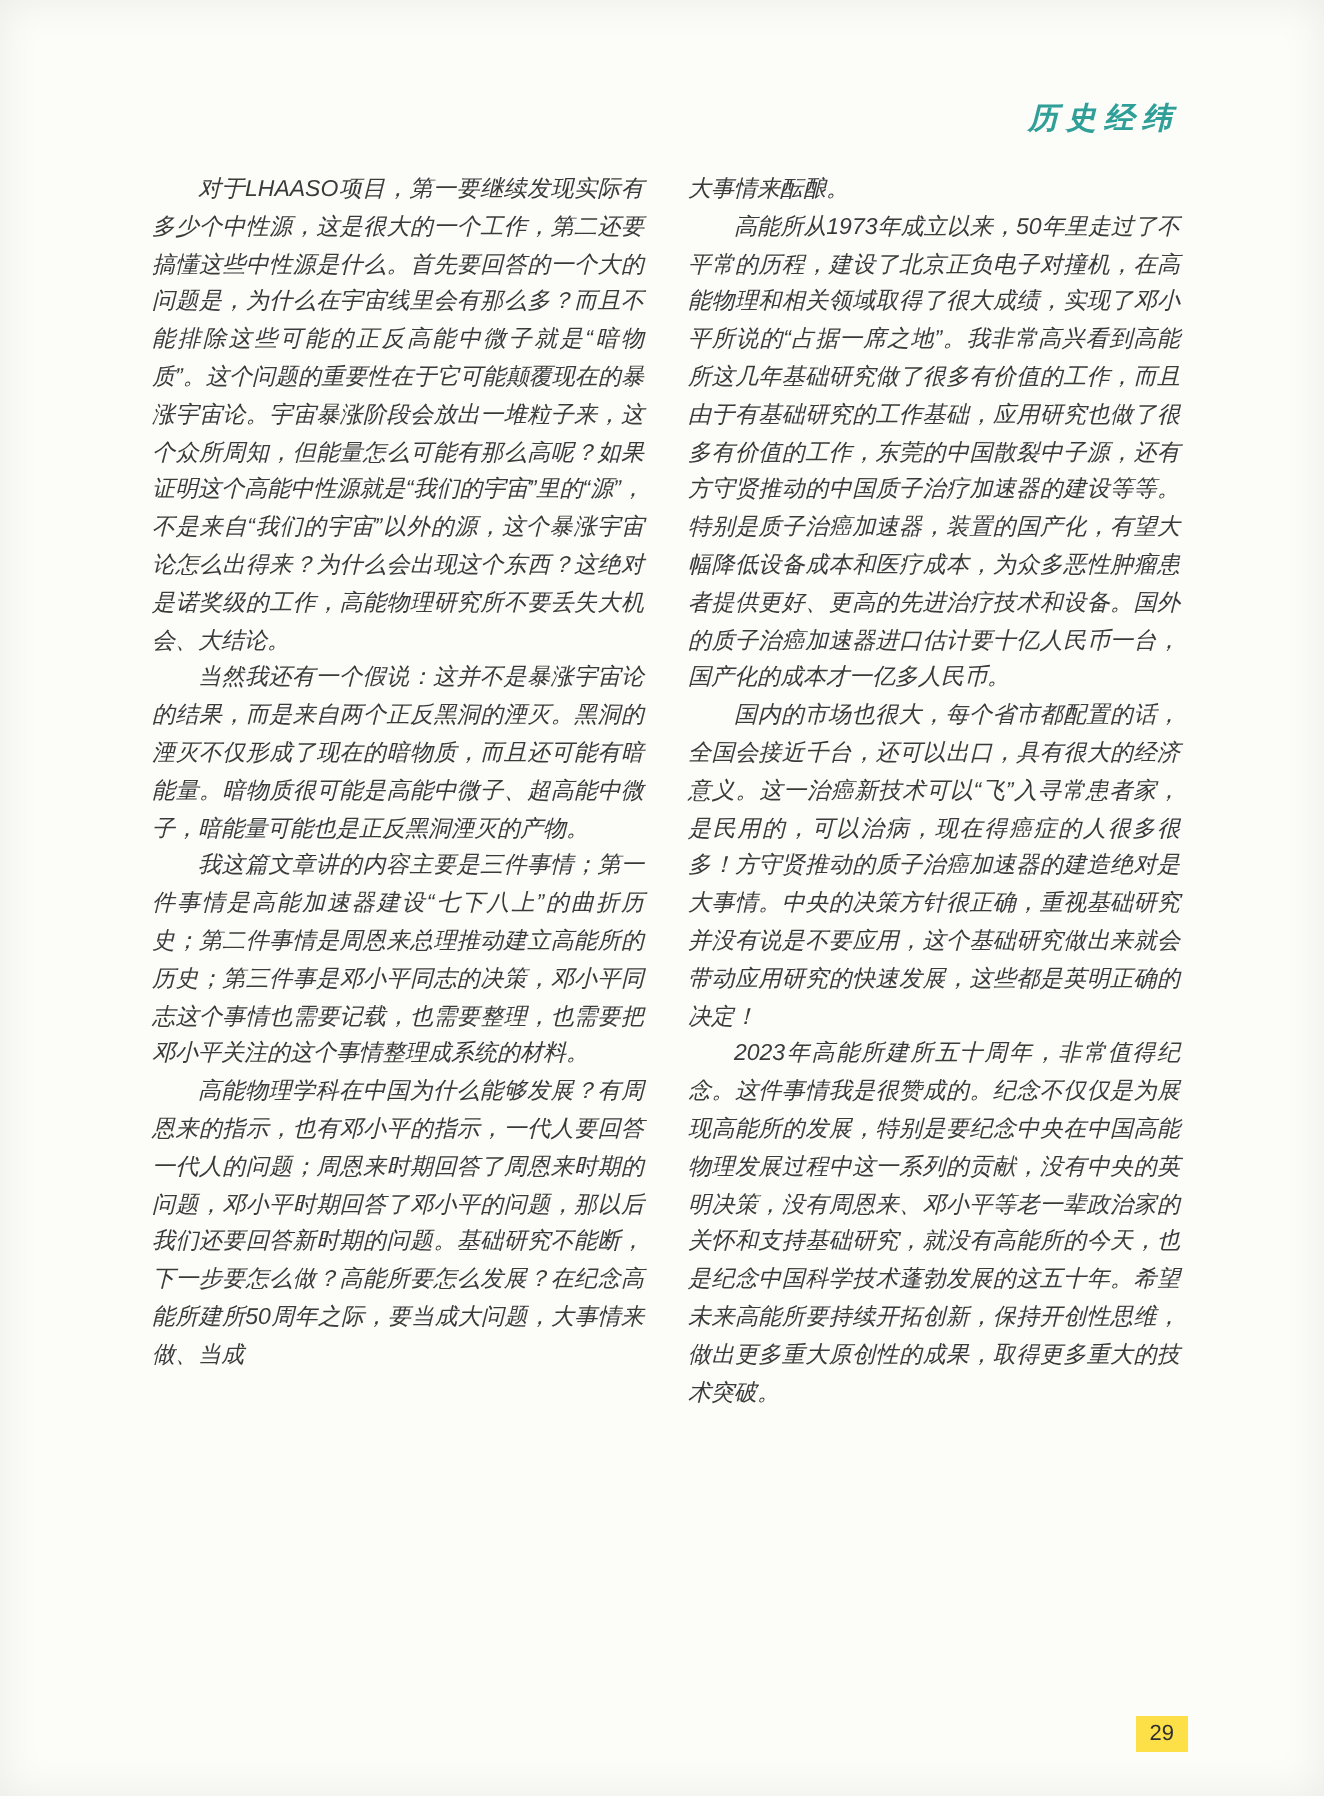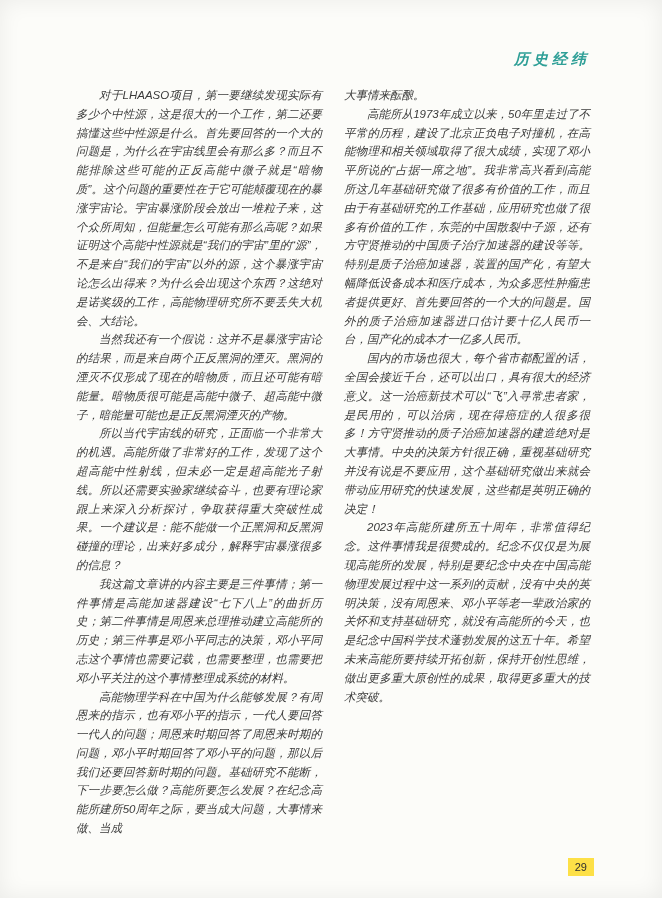--- a/index.html
+++ b/index.html
@@ -77,28 +77,27 @@
 
   <div class="page-header">
     <span class="section-title">历史经纬</span>
   </div>
 
   <div class="columns">
 
     <div class="col">
       <p class="body-text">对于LHAASO项目，第一要继续发现实际有多少个中性源，这是很大的一个工作，第二还要搞懂这些中性源是什么。首先要回答的一个大的问题是，为什么在宇宙线里会有那么多？而且不能排除这些可能的正反高能中微子就是“暗物质”。这个问题的重要性在于它可能颠覆现在的暴涨宇宙论。宇宙暴涨阶段会放出一堆粒子来，这个众所周知，但能量怎么可能有那么高呢？如果证明这个高能中性源就是“我们的宇宙”里的“源”，不是来自“我们的宇宙”以外的源，这个暴涨宇宙论怎么出得来？为什么会出现这个东西？这绝对是诺奖级的工作，高能物理研究所不要丢失大机会、大结论。</p>
       <p class="body-text">当然我还有一个假说：这并不是暴涨宇宙论的结果，而是来自两个正反黑洞的湮灭。黑洞的湮灭不仅形成了现在的暗物质，而且还可能有暗能量。暗物质很可能是高能中微子、超高能中微子，暗能量可能也是正反黑洞湮灭的产物。</p>
-      <p class="body-text">所以当代宇宙线的研究，正面临一个非常大的机遇。高能所做了非常好的工作，发现了这个超高能中性射线，但未必一定是超高能光子射线。所以还需要实验家继续奋斗，也要有理论家跟上来深入分析探讨，争取获得重大突破性成果。一个建议是：能不能做一个正黑洞和反黑洞碰撞的理论，出来好多成分，解释宇宙暴涨很多的信息？</p>
       <p class="body-text">我这篇文章讲的内容主要是三件事情；第一件事情是高能加速器建设“七下八上”的曲折历史；第二件事情是周恩来总理推动建立高能所的历史；第三件事是邓小平同志的决策，邓小平同志这个事情也需要记载，也需要整理，也需要把邓小平关注的这个事情整理成系统的材料。</p>
       <p class="body-text">高能物理学科在中国为什么能够发展？有周恩来的指示，也有邓小平的指示，一代人要回答一代人的问题；周恩来时期回答了周恩来时期的问题，邓小平时期回答了邓小平的问题，那以后我们还要回答新时期的问题。基础研究不能断，下一步要怎么做？高能所要怎么发展？在纪念高能所建所50周年之际，要当成大问题，大事情来做、当成</p>
     </div>
 
     <div class="col">
       <p class="body-text no-indent">大事情来酝酿。</p>
-      <p class="body-text">高能所从1973年成立以来，50年里走过了不平常的历程，建设了北京正负电子对撞机，在高能物理和相关领域取得了很大成绩，实现了邓小平所说的“占据一席之地”。我非常高兴看到高能所这几年基础研究做了很多有价值的工作，而且由于有基础研究的工作基础，应用研究也做了很多有价值的工作，东莞的中国散裂中子源，还有方守贤推动的中国质子治疗加速器的建设等等。特别是质子治癌加速器，装置的国产化，有望大幅降低设备成本和医疗成本，为众多恶性肿瘤患者提供更好、首先要回答的一个大的问题是。国外的质子治癌加速器进口估计要十亿人民币一台，国产化的成本才一亿多人民币。</p>
+      <p class="body-text">高能所从1973年成立以来，50年里走过了不平常的历程，建设了北京正负电子对撞机，在高能物理和相关领域取得了很大成绩，实现了邓小平所说的“占据一席之地”。我非常高兴看到高能所这几年基础研究做了很多有价值的工作，而且由于有基础研究的工作基础，应用研究也做了很多有价值的工作，东莞的中国散裂中子源，还有方守贤推动的中国质子治疗加速器的建设等等。特别是质子治癌加速器，装置的国产化，有望大幅降低设备成本和医疗成本，为众多恶性肿瘤患者提供更好、更高的先进治疗技术和设备。国外的质子治癌加速器进口估计要十亿人民币一台，国产化的成本才一亿多人民币。</p>
       <p class="body-text">国内的市场也很大，每个省市都配置的话，全国会接近千台，还可以出口，具有很大的经济意义。这一治癌新技术可以“飞”入寻常患者家，是民用的，可以治病，现在得癌症的人很多很多！方守贤推动的质子治癌加速器的建造绝对是大事情。中央的决策方针很正确，重视基础研究并没有说是不要应用，这个基础研究做出来就会带动应用研究的快速发展，这些都是英明正确的决定！</p>
       <p class="body-text">2023年高能所建所五十周年，非常值得纪念。这件事情我是很赞成的。纪念不仅仅是为展现高能所的发展，特别是要纪念中央在中国高能物理发展过程中这一系列的贡献，没有中央的英明决策，没有周恩来、邓小平等老一辈政治家的关怀和支持基础研究，就没有高能所的今天，也是纪念中国科学技术蓬勃发展的这五十年。希望未来高能所要持续开拓创新，保持开创性思维，做出更多重大原创性的成果，取得更多重大的技术突破。</p>
     </div>
 
   </div>
 
   <div class="page-number-badge">29</div>
 
 </div>
 

